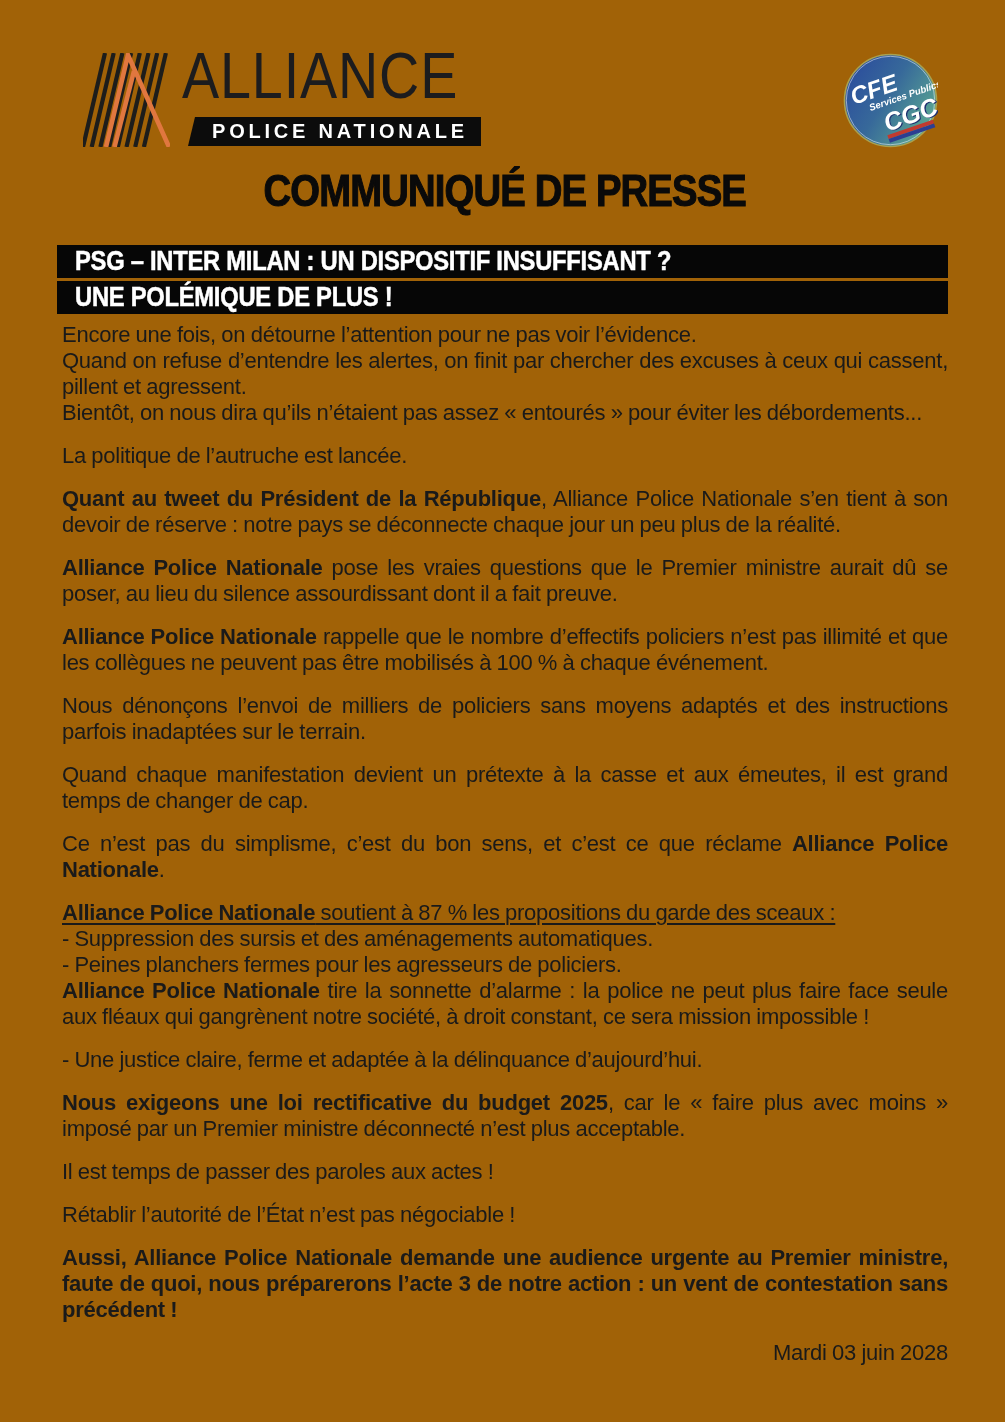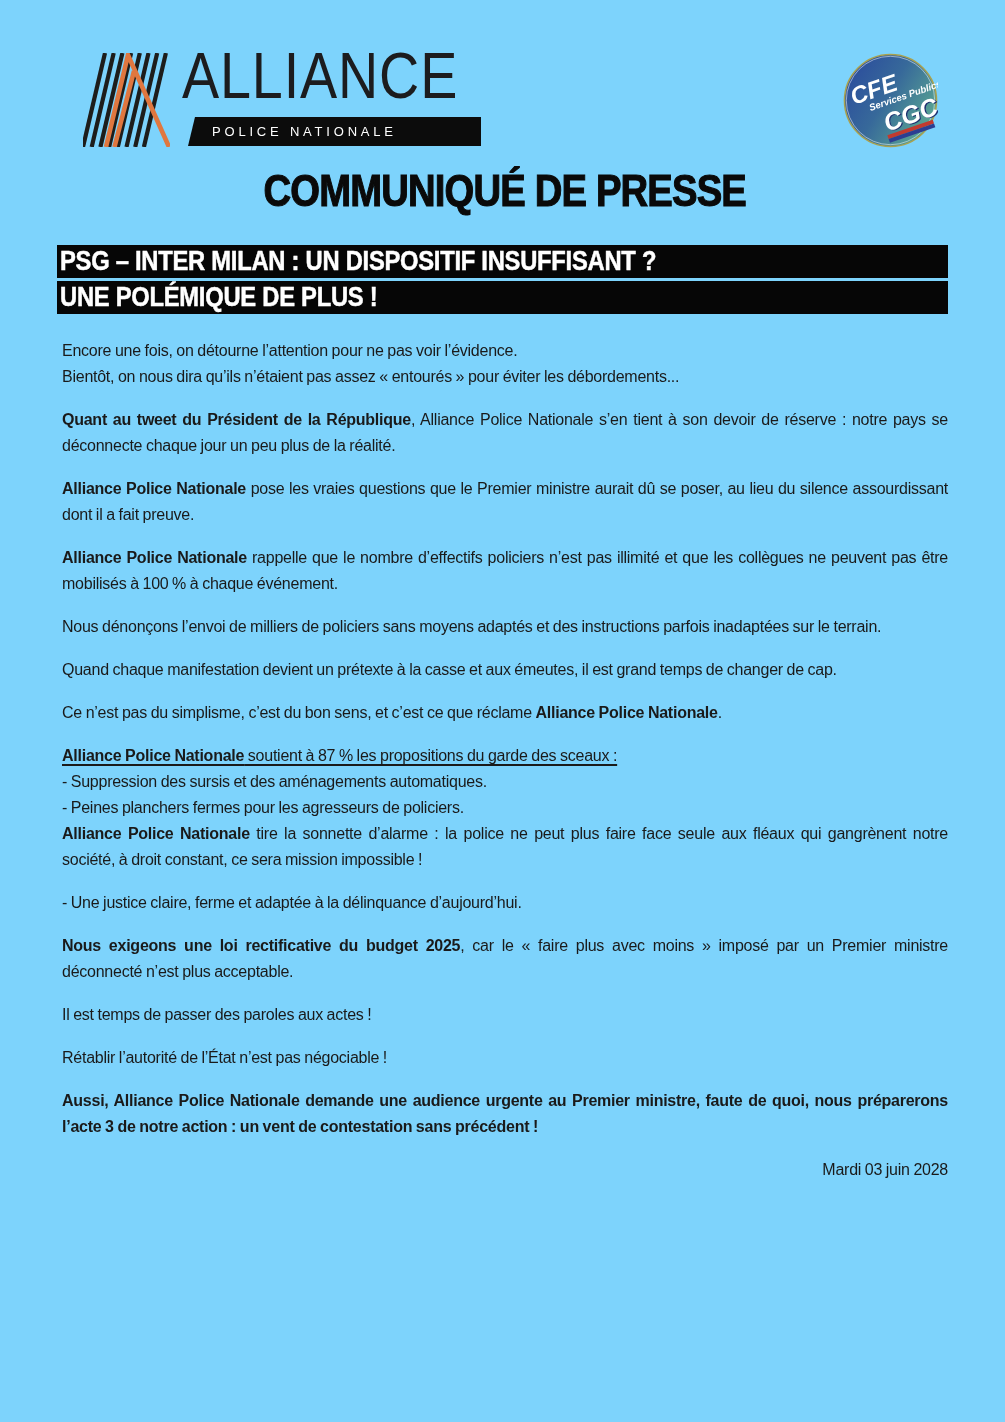--- a/index.html
+++ b/index.html
@@ -1,62 +1,62 @@
 <!DOCTYPE html>
 <html><head>
 <meta charset="utf-8">
 <style>
   html,body{margin:0;padding:0;background:#ffffff;}
   .page{
-    position:relative;width:1005px;height:1422px;background:#7dd3fc;overflow:hidden;
+    position:relative;width:1005px;height:1422px;background:#a16207;overflow:hidden;
     font-family:"Liberation Sans","DejaVu Sans",sans-serif;color:#1a1a1a;
   }
   
   .logo{position:absolute;left:83px;top:48px;width:410px;height:100px;}
   .logo .mark{position:absolute;left:0;top:5px;}
   .brand{
     position:absolute;left:99px;top:-4px;font-size:64px;line-height:1;
     font-weight:400;color:#1c1c1e;letter-spacing:1px;
     transform:scaleX(0.87);transform-origin:left top;white-space:nowrap;
   }
   .band{
     position:absolute;left:105px;top:69px;width:293px;height:29px;background:#0c0c0c;
     display:flex;align-items:center;padding-left:24px;box-sizing:border-box;
     clip-path:polygon(7px 0,100% 0,100% 100%,0 100%);
   }
   .band span{
-    color:#fff;font-size:13px;font-weight:normal;letter-spacing:3.8px;white-space:nowrap;
+    color:#fff;font-size:20px;font-weight:bold;letter-spacing:3.8px;white-space:nowrap;
   }
   .badge{position:absolute;left:843px;top:53px;}
   .badge text{font-family:"Liberation Sans","DejaVu Sans",sans-serif;}
   
   .title{
     position:absolute;top:164px;left:0;width:100%;margin:2px;text-align:center;
   }
   .title span{
     display:inline-block;font-size:45px;line-height:1.1;font-weight:bold;color:#0a0a0a;
     letter-spacing:-1px;-webkit-text-stroke:1.1px #0a0a0a;
     transform:scaleX(0.85);transform-origin:center top;white-space:nowrap;
   }
   
   .banners{position:absolute;top:245px;left:57px;width:891px;}
   .banner{
     height:33px;background:#060606;margin-bottom:3px;
-    display:flex;align-items:center;padding-left:3px;box-sizing:border-box;
+    display:flex;align-items:center;padding-left:18px;box-sizing:border-box;
   }
   .banner span{
     color:#ffffff;font-size:27px;font-weight:bold;letter-spacing:-0.3px;
     -webkit-text-stroke:0.5px #ffffff;white-space:nowrap;
     transform:scaleX(0.88);transform-origin:left center;
   }
   
   .content{
     position:absolute;top:322px;left:62px;width:886px;
-    font-size:16px;line-height:26px;text-align:justify;
-    letter-spacing:-0.25px;word-spacing:-0.5px;color:#1a1a1a;margin-top:16px;
+    font-size:22px;line-height:26px;text-align:justify;
+    letter-spacing:-0.25px;word-spacing:-0.5px;color:#1a1a1a;
   }
   .content p{margin:0 0 17px 0;}
   .content p.tight{margin-bottom:0;}
   .b{font-weight:bold;}
   .allbold{font-weight:bold;}
   .ul{text-decoration:underline;text-underline-offset:3px;text-decoration-thickness:1.5px;}
   .date{text-align:right;margin-top:0;}
 </style>
 </head>
 <body>
@@ -113,22 +113,24 @@
     <div class="banner">
       <span>PSG – INTER MILAN : UN DISPOSITIF INSUFFISANT ?</span>
     </div>
     <div class="banner">
       <span>UNE POLÉMIQUE DE PLUS !</span>
     </div>
   </div>
 
   <main class="content">
     <p class="tight">Encore une fois, on détourne l’attention pour ne pas voir l’évidence.</p>
+    <p class="tight">Quand on refuse d’entendre les alertes, on finit par chercher des excuses à ceux qui cassent, pillent et agressent.</p>
     <p>Bientôt, on nous dira qu’ils n’étaient pas assez « entourés » pour éviter les débordements...</p>
 
+    <p>La politique de l’autruche est lancée.</p>
 
     <p>
       <span class="b">Quant au tweet du Président de la République</span><span>, Alliance Police Nationale s’en tient à son devoir de réserve : notre pays se déconnecte chaque jour un peu plus de la réalité.</span>
     </p>
 
     <p>
       <span class="b">Alliance Police Nationale</span><span> pose les vraies questions que le Premier ministre aurait dû se poser, au lieu du silence assourdissant dont il a fait preuve.</span>
     </p>
 
     <p>

